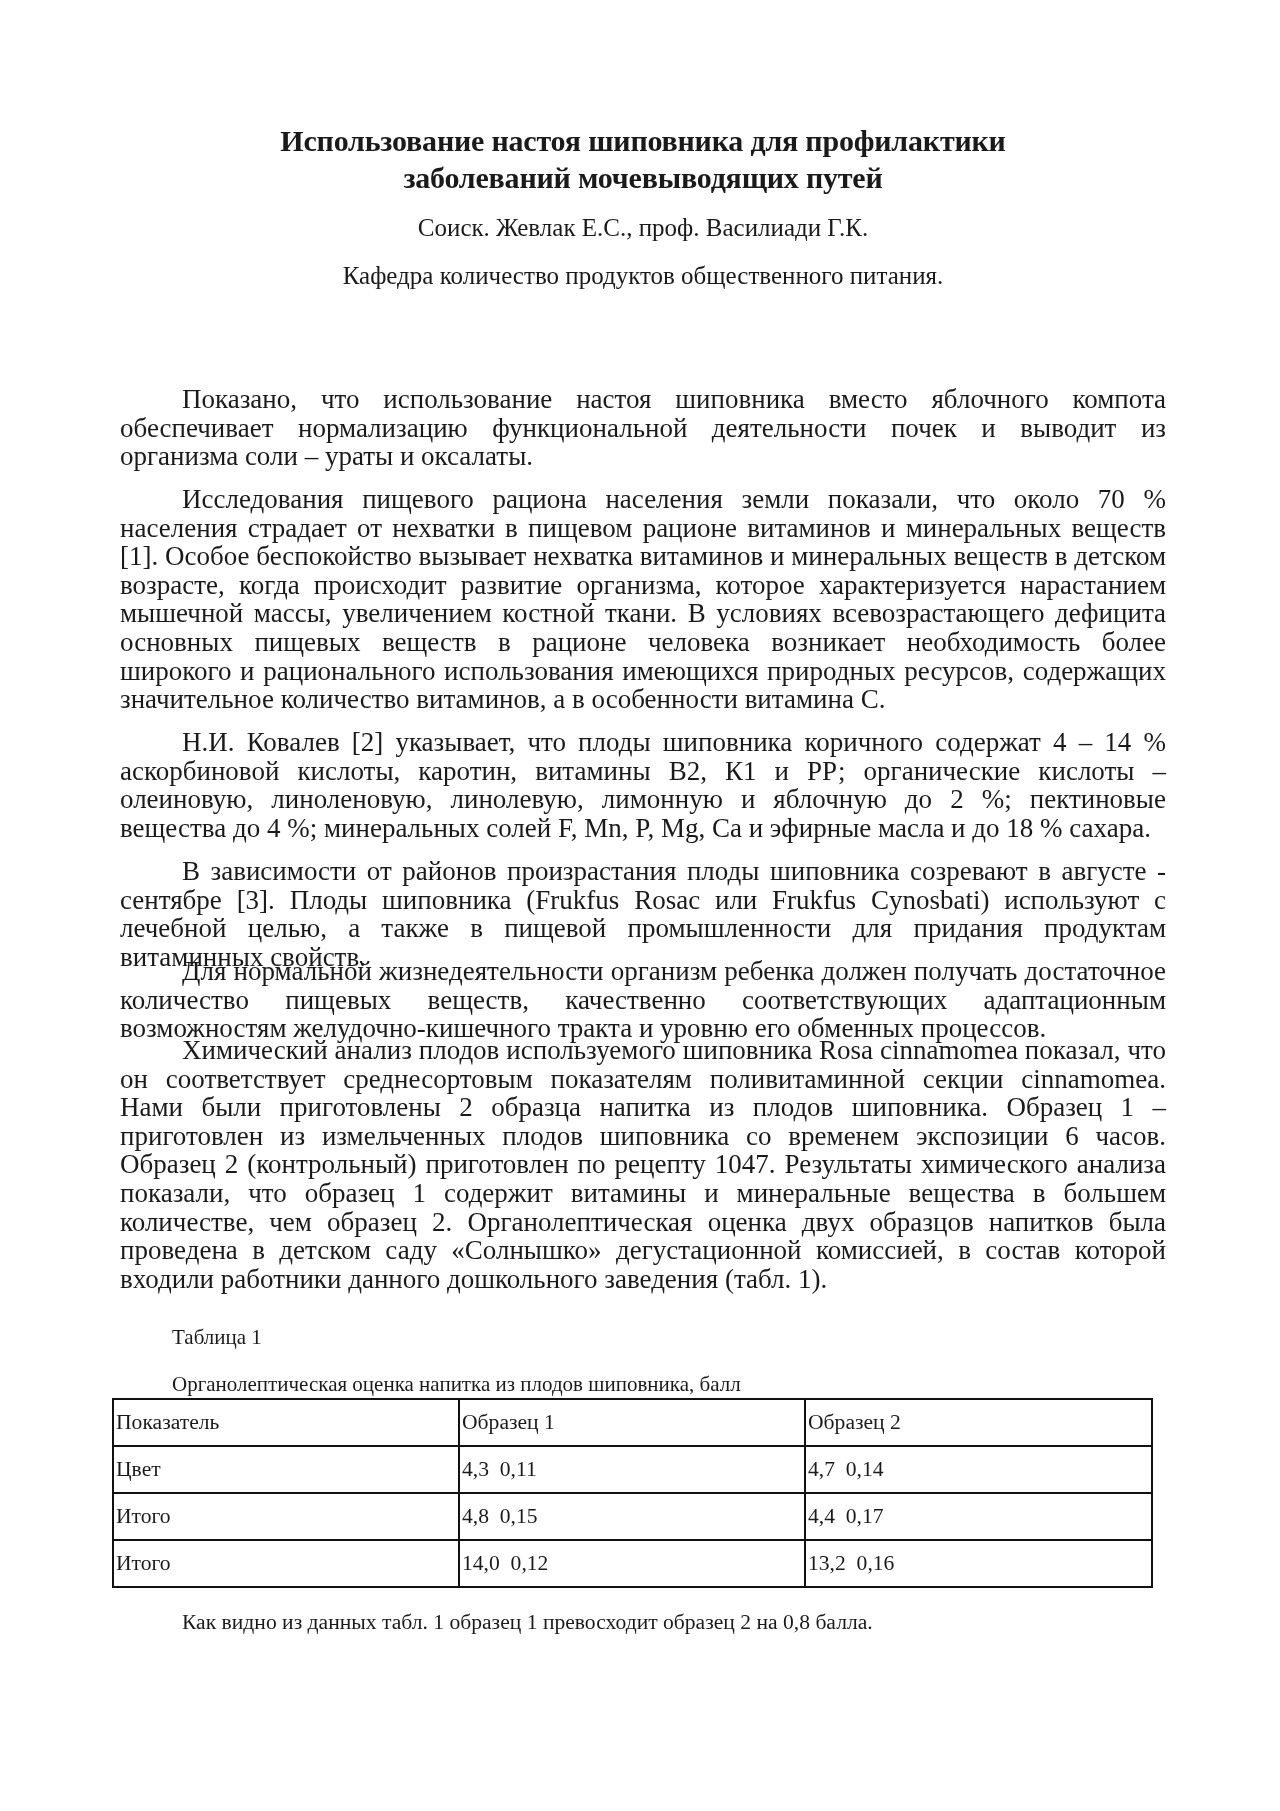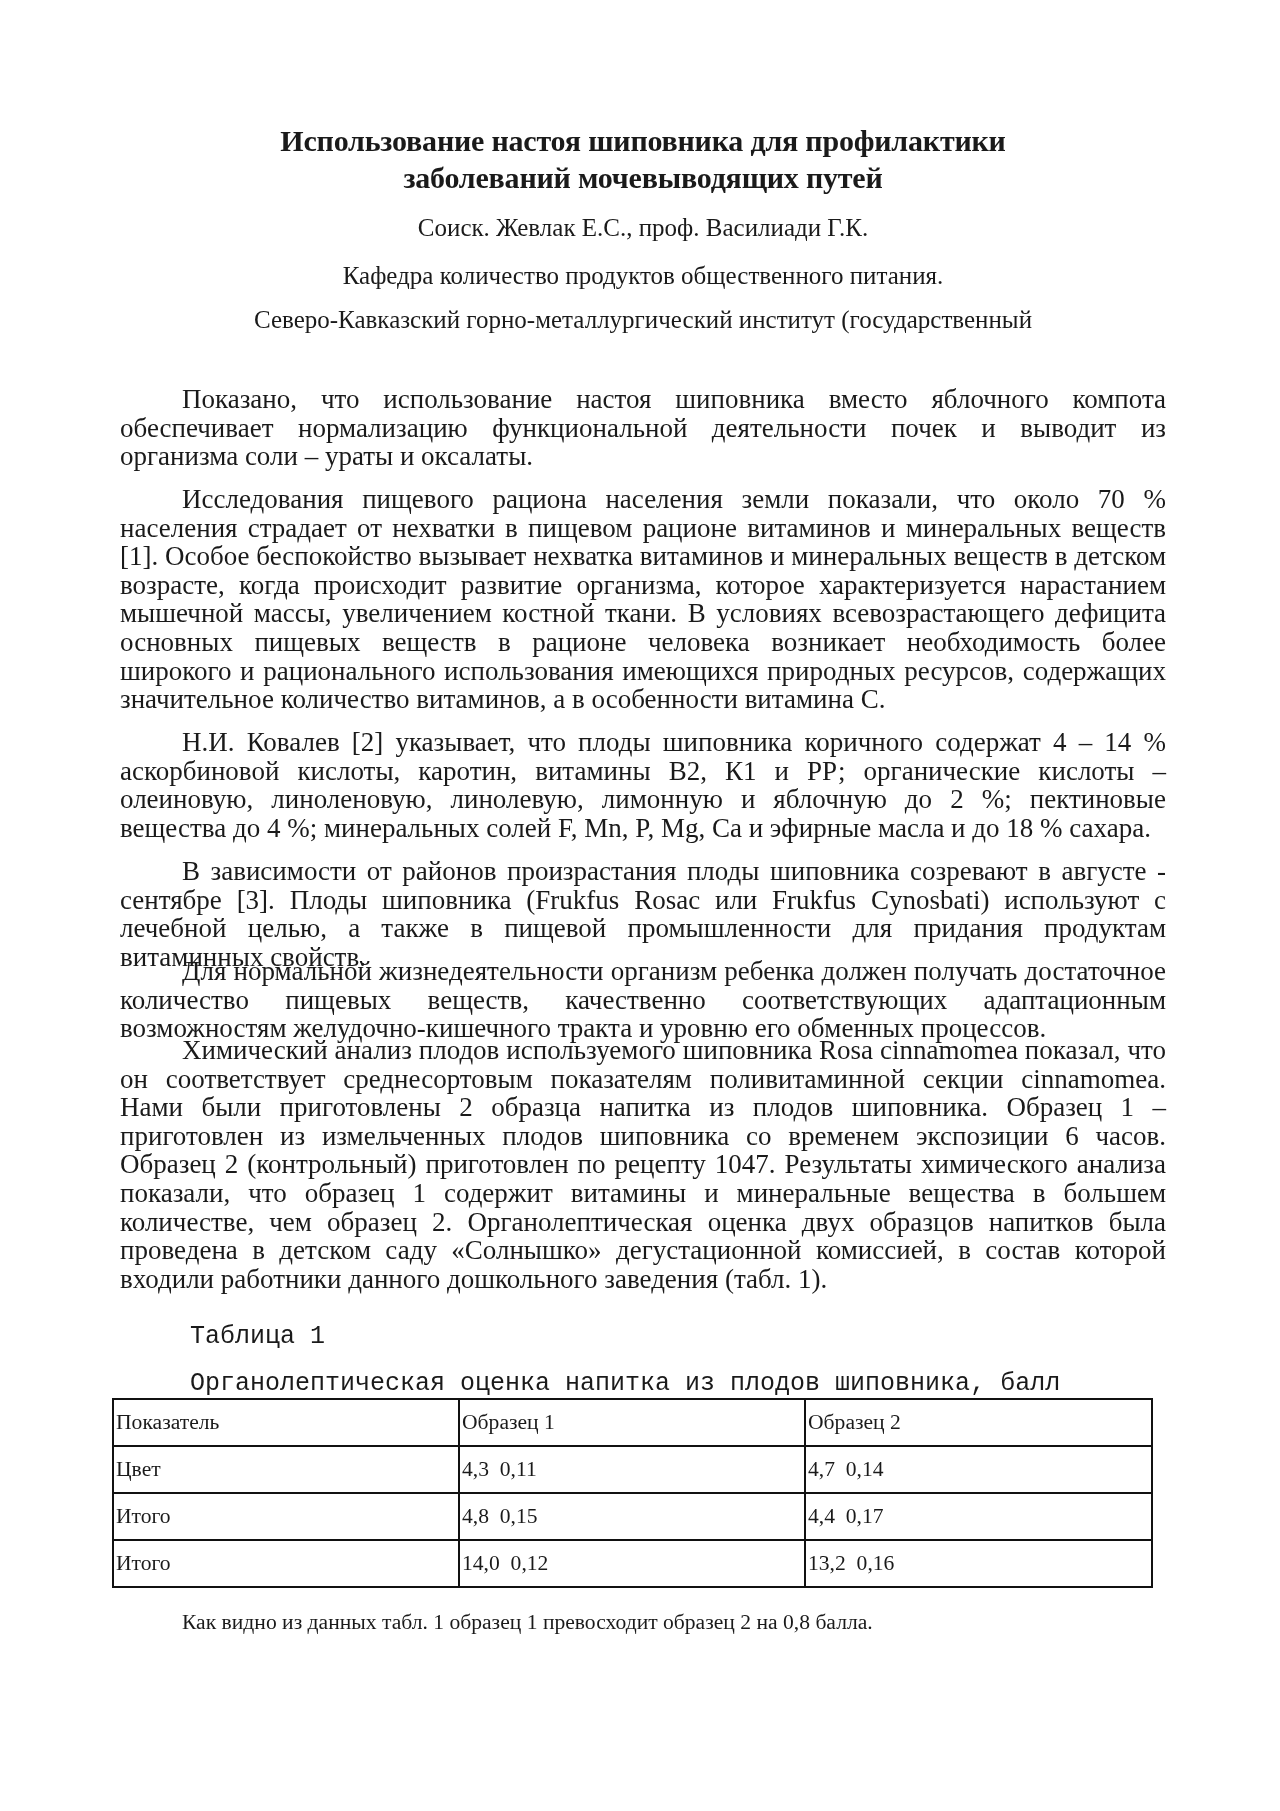--- a/index.html
+++ b/index.html
@@ -56,24 +56,23 @@
   }
   .p1 { top: 385px; }
   .p2 { top: 485px; }
   .p3 { top: 728px; }
   .p4 { top: 857px; }
   .p5 { top: 957px; }
   .p6 { top: 1036px; }
 
   .caption {
     position: absolute;
-    left: 70px;
-    font-size: 25px;
+    left: 52px;
+    font-size: 21px;
     line-height: 28px;
-    font-family: Liberation Mono, monospace;
   }
   .table-label { top: 1323px; }
   .table-title { top: 1370px; }
 
   table.data-table {
     position: absolute;
     left: -8px;
     top: 1398px;
     width: 1039px;
     border-collapse: collapse;
@@ -106,21 +105,20 @@
 <div class="page">
 
   <div class="title">
     <div>Использование настоя шиповника для профилактики</div>
     <div>заболеваний  мочевыводящих путей</div>
   </div>
 
   <div class="center-line authors">Соиск. Жевлак Е.С., проф. Василиади Г.К.</div>
   <div class="center-line department">Кафедра количество продуктов общественного питания.</div>
   <div class="center-line institute">
-    <div>Северо-Кавказский горно-металлургический институт  (государственный</div>
   </div>
 
   <p class="para p1">Показано, что использование настоя шиповника вместо яблочного компота обеспечивает нормализацию функциональной деятельности почек и выводит из организма соли – ураты и оксалаты.</p>
   <p class="para p2">Исследования пищевого рациона населения земли показали, что около 70 % населения страдает от нехватки в пищевом рационе витаминов и минеральных веществ [1]. Особое беспокойство вызывает нехватка витаминов и минеральных веществ в детском возрасте, когда происходит развитие организма, которое характеризуется нарастанием мышечной массы, увеличением костной ткани. В условиях всевозрастающего дефицита основных пищевых веществ в рационе человека возникает необходимость более широкого и рационального использования имеющихся природных ресурсов, содержащих значительное количество витаминов, а в особенности витамина С.</p>
   <p class="para p3">Н.И. Ковалев [2] указывает, что плоды шиповника коричного содержат 4 – 14 % аскорбиновой кислоты, каротин, витамины В2, К1 и РР; органические кислоты – олеиновую, линоленовую, линолевую, лимонную и яблочную до 2 %; пектиновые вещества до 4 %; минеральных солей F, Mn, P, Mg, Ca и эфирные масла и до 18 % сахара.</p>
   <p class="para p4">В зависимости от районов произрастания плоды шиповника созревают в августе - сентябре [3]. Плоды шиповника (Frukfus Rosac или Frukfus Cynosbati) используют с лечебной целью, а также в пищевой промышленности для придания продуктам витаминных свойств.</p>
   <p class="para p5">Для нормальной жизнедеятельности организм ребенка должен получать достаточное количество пищевых веществ, качественно соответствующих адаптационным возможностям желудочно-кишечного тракта и уровню его обменных процессов.</p>
   <p class="para p6">Химический анализ плодов используемого шиповника Rosa cinnamomea показал, что он соответствует среднесортовым показателям поливитаминной секции cinnamomea. Нами были приготовлены 2 образца напитка из плодов шиповника. Образец 1 – приготовлен из измельченных плодов шиповника со временем экспозиции 6 часов. Образец 2 (контрольный) приготовлен по рецепту 1047. Результаты химического анализа показали, что образец 1 содержит витамины и минеральные вещества в большем количестве, чем образец 2. Органолептическая оценка двух образцов напитков была проведена в детском саду «Солнышко» дегустационной комиссией, в состав которой входили работники данного дошкольного заведения (табл. 1).</p>
 
   <div class="caption table-label">Таблица 1</div>

